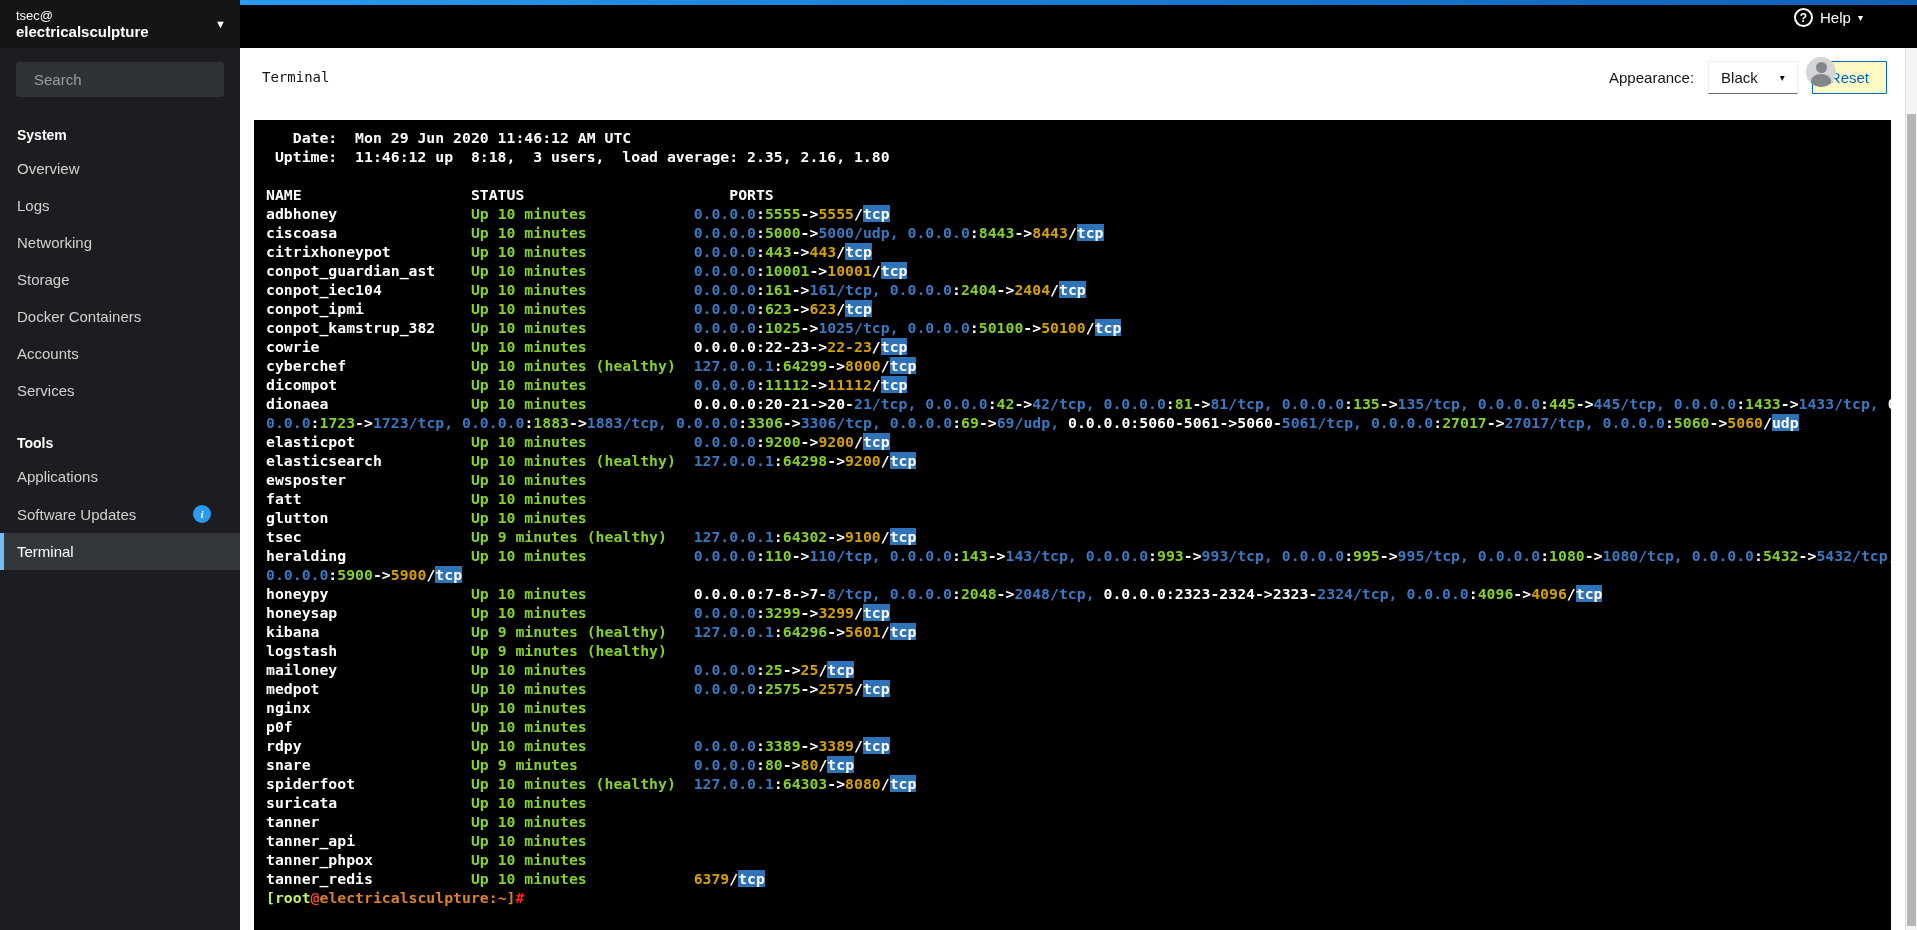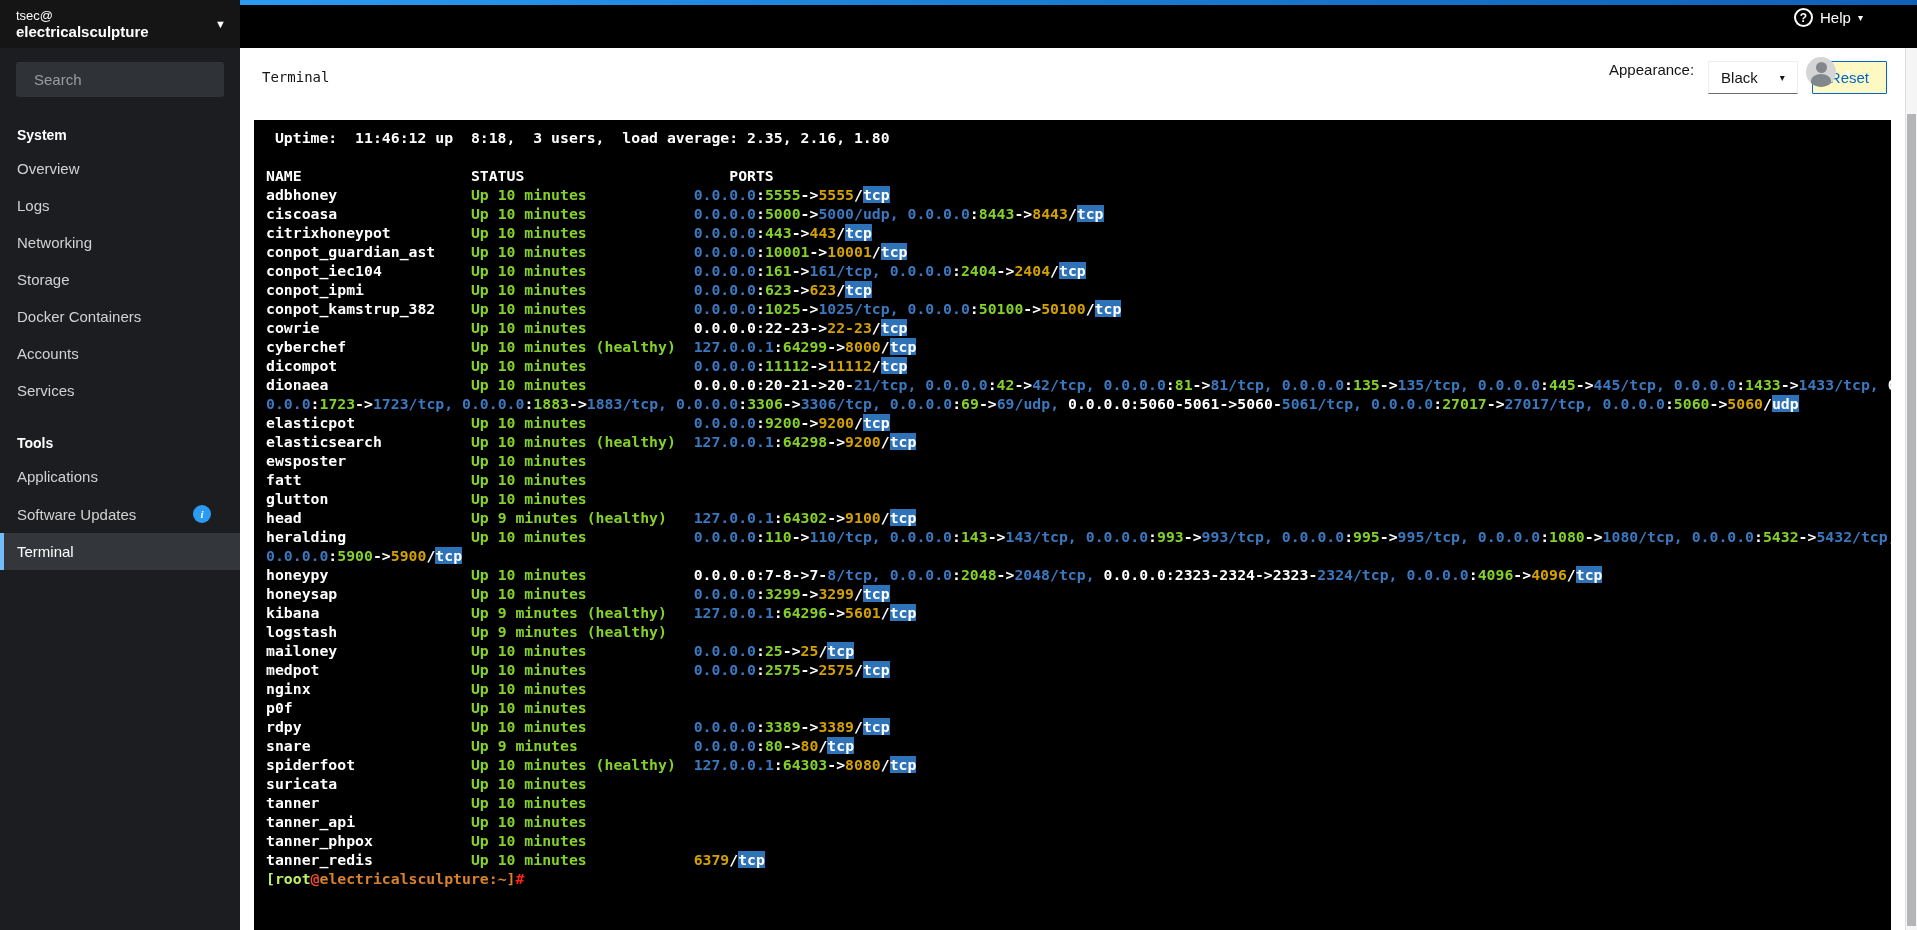--- a/index.html
+++ b/index.html
@@ -42,21 +42,21 @@
   .info-icon { margin-left:auto; margin-right:12px; width:18px; height:18px; border-radius:50%;
                background:#2b9af3; color:#fff; font-size:11px; font-weight:bold; font-style:italic;
                display:inline-flex; align-items:center; justify-content:center;
                font-family:"Liberation Serif", serif; }
 
   
   .content { position:fixed; left:240px; top:48px; right:12px; bottom:0; background:#fff;
              display:flex; flex-direction:column; }
   .content-header { height:58px; flex:none; display:flex; align-items:center; padding:0 18px 0 22px; background:#fff; }
   .page-title { font-family:"DejaVu Sans Mono", monospace; font-size:14px; color:#151515; }
-  .ch-right { margin-left:auto; display:flex; align-items:flex-start; gap:14px; }
+  .ch-right { margin-left:auto; display:flex; align-items:center; gap:14px; }
   .appearance-label { font-size:15px; color:#151515; }
   .select { display:inline-flex; align-items:center; gap:22px; border:1px solid #ededed; border-bottom:1px solid #6a6e73;
             padding:7px 12px; font-size:15px; color:#151515; cursor:pointer; background:#fff; }
   .caret.dark { color:#151515; font-size:10px; }
   .reset { border:1px solid #0066cc; color:#0066cc; background:#fef9c3; font-size:15px; padding:7px 17px;
            cursor:pointer; font-family:"Liberation Sans", sans-serif; border-radius:1px; }
 
   
   .terminal-wrap { flex:1; padding:14px 14px 0; display:flex; background:#fff; }
   .terminal { flex:1; background:#000; padding:8px 0 0 12px; overflow:hidden;
@@ -153,41 +153,42 @@
       <span class="appearance-label">Appearance:</span>
       <span class="select">
         <span>Black</span>
         <span class="caret dark">▾</span>
       </span>
       <button class="reset">Reset</button>
     </div>
   </div>
   <div class="terminal-wrap">
     <div class="terminal" id="terminal">
+        <div class="tline"><span class="tc-w">   Date:  Mon 29 Jun 2020 11:46:12 AM UTC</span></div>
         <div class="tline"><span class="tc-w"> Uptime:  11:46:12 up  8:18,  3 users,  load average: 2.35, 2.16, 1.80</span></div>
         <div class="tline"> </div>
         <div class="tline"><span class="tc-w">NAME                   STATUS                       PORTS</span></div>
         <div class="tline"><span class="tc-w">adbhoney               </span><span class="tc-g">Up 10 minutes            </span><span class="tc-b">0.0.0.0</span><span class="tc-w">:</span><span class="tc-g">5555</span><span class="tc-w">-&gt;</span><span class="tc-o">5555</span><span class="tc-w">/</span><span class="tc-H">tcp</span></div>
         <div class="tline"><span class="tc-w">ciscoasa               </span><span class="tc-g">Up 10 minutes            </span><span class="tc-b">0.0.0.0</span><span class="tc-w">:</span><span class="tc-g">5000</span><span class="tc-w">-&gt;</span><span class="tc-b">5000/udp,</span><span class="tc-w"> </span><span class="tc-b">0.0.0.0</span><span class="tc-w">:</span><span class="tc-g">8443</span><span class="tc-w">-&gt;</span><span class="tc-o">8443</span><span class="tc-w">/</span><span class="tc-H">tcp</span></div>
         <div class="tline"><span class="tc-w">citrixhoneypot         </span><span class="tc-g">Up 10 minutes            </span><span class="tc-b">0.0.0.0</span><span class="tc-w">:</span><span class="tc-g">443</span><span class="tc-w">-&gt;</span><span class="tc-o">443</span><span class="tc-w">/</span><span class="tc-H">tcp</span></div>
         <div class="tline"><span class="tc-w">conpot_guardian_ast    </span><span class="tc-g">Up 10 minutes            </span><span class="tc-b">0.0.0.0</span><span class="tc-w">:</span><span class="tc-g">10001</span><span class="tc-w">-&gt;</span><span class="tc-o">10001</span><span class="tc-w">/</span><span class="tc-H">tcp</span></div>
         <div class="tline"><span class="tc-w">conpot_iec104          </span><span class="tc-g">Up 10 minutes            </span><span class="tc-b">0.0.0.0</span><span class="tc-w">:</span><span class="tc-g">161</span><span class="tc-w">-&gt;</span><span class="tc-b">161/tcp,</span><span class="tc-w"> </span><span class="tc-b">0.0.0.0</span><span class="tc-w">:</span><span class="tc-g">2404</span><span class="tc-w">-&gt;</span><span class="tc-o">2404</span><span class="tc-w">/</span><span class="tc-H">tcp</span></div>
         <div class="tline"><span class="tc-w">conpot_ipmi            </span><span class="tc-g">Up 10 minutes            </span><span class="tc-b">0.0.0.0</span><span class="tc-w">:</span><span class="tc-g">623</span><span class="tc-w">-&gt;</span><span class="tc-o">623</span><span class="tc-w">/</span><span class="tc-H">tcp</span></div>
         <div class="tline"><span class="tc-w">conpot_kamstrup_382    </span><span class="tc-g">Up 10 minutes            </span><span class="tc-b">0.0.0.0</span><span class="tc-w">:</span><span class="tc-g">1025</span><span class="tc-w">-&gt;</span><span class="tc-b">1025/tcp,</span><span class="tc-w"> </span><span class="tc-b">0.0.0.0</span><span class="tc-w">:</span><span class="tc-g">50100</span><span class="tc-w">-&gt;</span><span class="tc-o">50100</span><span class="tc-w">/</span><span class="tc-H">tcp</span></div>
         <div class="tline"><span class="tc-w">cowrie                 </span><span class="tc-g">Up 10 minutes            </span><span class="tc-w">0.0.0.0:22-23-&gt;</span><span class="tc-o">22-23</span><span class="tc-w">/</span><span class="tc-H">tcp</span></div>
         <div class="tline"><span class="tc-w">cyberchef              </span><span class="tc-g">Up 10 minutes (healthy)  </span><span class="tc-b">127.0.0.1</span><span class="tc-w">:</span><span class="tc-g">64299</span><span class="tc-w">-&gt;</span><span class="tc-o">8000</span><span class="tc-w">/</span><span class="tc-H">tcp</span></div>
         <div class="tline"><span class="tc-w">dicompot               </span><span class="tc-g">Up 10 minutes            </span><span class="tc-b">0.0.0.0</span><span class="tc-w">:</span><span class="tc-g">11112</span><span class="tc-w">-&gt;</span><span class="tc-o">11112</span><span class="tc-w">/</span><span class="tc-H">tcp</span></div>
         <div class="tline"><span class="tc-w">dionaea                </span><span class="tc-g">Up 10 minutes            </span><span class="tc-w">0.0.0.0:20-21-&gt;20-</span><span class="tc-b">21/tcp,</span><span class="tc-w"> </span><span class="tc-b">0.0.0.0</span><span class="tc-w">:</span><span class="tc-g">42</span><span class="tc-w">-&gt;</span><span class="tc-b">42/tcp,</span><span class="tc-w"> </span><span class="tc-b">0.0.0.0</span><span class="tc-w">:</span><span class="tc-g">81</span><span class="tc-w">-&gt;</span><span class="tc-b">81/tcp,</span><span class="tc-w"> </span><span class="tc-b">0.0.0.0</span><span class="tc-w">:</span><span class="tc-g">135</span><span class="tc-w">-&gt;</span><span class="tc-b">135/tcp,</span><span class="tc-w"> </span><span class="tc-b">0.0.0.0</span><span class="tc-w">:</span><span class="tc-g">445</span><span class="tc-w">-&gt;</span><span class="tc-b">445/tcp,</span><span class="tc-w"> </span><span class="tc-b">0.0.0.0</span><span class="tc-w">:</span><span class="tc-g">1433</span><span class="tc-w">-&gt;</span><span class="tc-b">1433/tcp,</span><span class="tc-w"> </span><span class="tc-w">0.</span></div>
         <div class="tline"><span class="tc-b">0.0.0</span><span class="tc-w">:</span><span class="tc-g">1723</span><span class="tc-w">-&gt;</span><span class="tc-b">1723/tcp,</span><span class="tc-w"> </span><span class="tc-b">0.0.0.0</span><span class="tc-w">:</span><span class="tc-g">1883</span><span class="tc-w">-&gt;</span><span class="tc-b">1883/tcp,</span><span class="tc-w"> </span><span class="tc-b">0.0.0.0</span><span class="tc-w">:</span><span class="tc-g">3306</span><span class="tc-w">-&gt;</span><span class="tc-b">3306/tcp,</span><span class="tc-w"> </span><span class="tc-b">0.0.0.0</span><span class="tc-w">:</span><span class="tc-g">69</span><span class="tc-w">-&gt;</span><span class="tc-b">69/udp,</span><span class="tc-w"> </span><span class="tc-w">0.0.0.0:5060-5061-&gt;5060-</span><span class="tc-b">5061/tcp,</span><span class="tc-w"> </span><span class="tc-b">0.0.0.0</span><span class="tc-w">:</span><span class="tc-g">27017</span><span class="tc-w">-&gt;</span><span class="tc-b">27017/tcp,</span><span class="tc-w"> </span><span class="tc-b">0.0.0.0</span><span class="tc-w">:</span><span class="tc-g">5060</span><span class="tc-w">-&gt;</span><span class="tc-o">5060</span><span class="tc-w">/</span><span class="tc-H">udp</span></div>
         <div class="tline"><span class="tc-w">elasticpot             </span><span class="tc-g">Up 10 minutes            </span><span class="tc-b">0.0.0.0</span><span class="tc-w">:</span><span class="tc-g">9200</span><span class="tc-w">-&gt;</span><span class="tc-o">9200</span><span class="tc-w">/</span><span class="tc-H">tcp</span></div>
         <div class="tline"><span class="tc-w">elasticsearch          </span><span class="tc-g">Up 10 minutes (healthy)  </span><span class="tc-b">127.0.0.1</span><span class="tc-w">:</span><span class="tc-g">64298</span><span class="tc-w">-&gt;</span><span class="tc-o">9200</span><span class="tc-w">/</span><span class="tc-H">tcp</span></div>
         <div class="tline"><span class="tc-w">ewsposter              </span><span class="tc-g">Up 10 minutes            </span></div>
         <div class="tline"><span class="tc-w">fatt                   </span><span class="tc-g">Up 10 minutes            </span></div>
         <div class="tline"><span class="tc-w">glutton                </span><span class="tc-g">Up 10 minutes            </span></div>
-        <div class="tline"><span class="tc-w">head                   </span><span class="tc-g">Up 9 minutes (healthy)   </span><span class="tc-b">127.0.0.1</span><span class="tc-w">:</span><span class="tc-g">64302</span><span class="tc-w">-&gt;</span><span class="tc-o">9100</span><span class="tc-w">/</span><span class="tc-H">tcp</span></div>
+        <div class="tline"><span class="tc-w">tsec                   </span><span class="tc-g">Up 9 minutes (healthy)   </span><span class="tc-b">127.0.0.1</span><span class="tc-w">:</span><span class="tc-g">64302</span><span class="tc-w">-&gt;</span><span class="tc-o">9100</span><span class="tc-w">/</span><span class="tc-H">tcp</span></div>
         <div class="tline"><span class="tc-w">heralding              </span><span class="tc-g">Up 10 minutes            </span><span class="tc-b">0.0.0.0</span><span class="tc-w">:</span><span class="tc-g">110</span><span class="tc-w">-&gt;</span><span class="tc-b">110/tcp,</span><span class="tc-w"> </span><span class="tc-b">0.0.0.0</span><span class="tc-w">:</span><span class="tc-g">143</span><span class="tc-w">-&gt;</span><span class="tc-b">143/tcp,</span><span class="tc-w"> </span><span class="tc-b">0.0.0.0</span><span class="tc-w">:</span><span class="tc-g">993</span><span class="tc-w">-&gt;</span><span class="tc-b">993/tcp,</span><span class="tc-w"> </span><span class="tc-b">0.0.0.0</span><span class="tc-w">:</span><span class="tc-g">995</span><span class="tc-w">-&gt;</span><span class="tc-b">995/tcp,</span><span class="tc-w"> </span><span class="tc-b">0.0.0.0</span><span class="tc-w">:</span><span class="tc-g">1080</span><span class="tc-w">-&gt;</span><span class="tc-b">1080/tcp,</span><span class="tc-w"> </span><span class="tc-b">0.0.0.0</span><span class="tc-w">:</span><span class="tc-g">5432</span><span class="tc-w">-&gt;</span><span class="tc-b">5432/tcp,</span></div>
         <div class="tline"><span class="tc-b">0.0.0.0</span><span class="tc-w">:</span><span class="tc-g">5900</span><span class="tc-w">-&gt;</span><span class="tc-o">5900</span><span class="tc-w">/</span><span class="tc-H">tcp</span></div>
         <div class="tline"><span class="tc-w">honeypy                </span><span class="tc-g">Up 10 minutes            </span><span class="tc-w">0.0.0.0:7-8-&gt;7-</span><span class="tc-b">8/tcp,</span><span class="tc-w"> </span><span class="tc-b">0.0.0.0</span><span class="tc-w">:</span><span class="tc-g">2048</span><span class="tc-w">-&gt;</span><span class="tc-b">2048/tcp,</span><span class="tc-w"> </span><span class="tc-w">0.0.0.0:2323-2324-&gt;2323-</span><span class="tc-b">2324/tcp,</span><span class="tc-w"> </span><span class="tc-b">0.0.0.0</span><span class="tc-w">:</span><span class="tc-g">4096</span><span class="tc-w">-&gt;</span><span class="tc-o">4096</span><span class="tc-w">/</span><span class="tc-H">tcp</span></div>
         <div class="tline"><span class="tc-w">honeysap               </span><span class="tc-g">Up 10 minutes            </span><span class="tc-b">0.0.0.0</span><span class="tc-w">:</span><span class="tc-g">3299</span><span class="tc-w">-&gt;</span><span class="tc-o">3299</span><span class="tc-w">/</span><span class="tc-H">tcp</span></div>
         <div class="tline"><span class="tc-w">kibana                 </span><span class="tc-g">Up 9 minutes (healthy)   </span><span class="tc-b">127.0.0.1</span><span class="tc-w">:</span><span class="tc-g">64296</span><span class="tc-w">-&gt;</span><span class="tc-o">5601</span><span class="tc-w">/</span><span class="tc-H">tcp</span></div>
         <div class="tline"><span class="tc-w">logstash               </span><span class="tc-g">Up 9 minutes (healthy)   </span></div>
         <div class="tline"><span class="tc-w">mailoney               </span><span class="tc-g">Up 10 minutes            </span><span class="tc-b">0.0.0.0</span><span class="tc-w">:</span><span class="tc-g">25</span><span class="tc-w">-&gt;</span><span class="tc-o">25</span><span class="tc-w">/</span><span class="tc-H">tcp</span></div>
         <div class="tline"><span class="tc-w">medpot                 </span><span class="tc-g">Up 10 minutes            </span><span class="tc-b">0.0.0.0</span><span class="tc-w">:</span><span class="tc-g">2575</span><span class="tc-w">-&gt;</span><span class="tc-o">2575</span><span class="tc-w">/</span><span class="tc-H">tcp</span></div>
         <div class="tline"><span class="tc-w">nginx                  </span><span class="tc-g">Up 10 minutes            </span></div>
         <div class="tline"><span class="tc-w">p0f                    </span><span class="tc-g">Up 10 minutes            </span></div>

